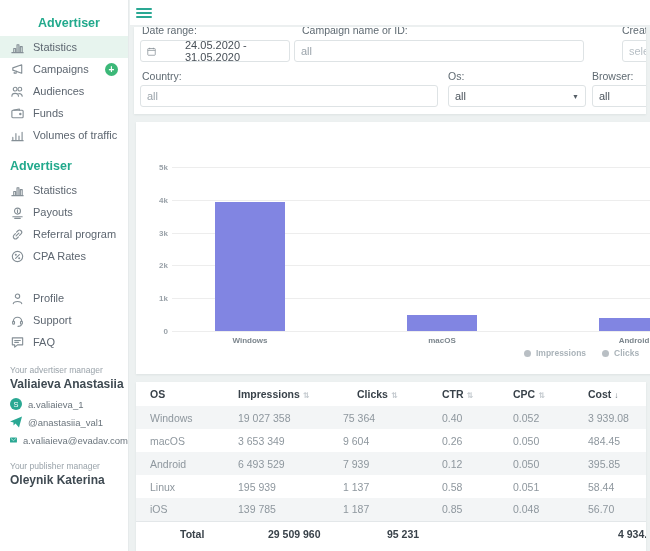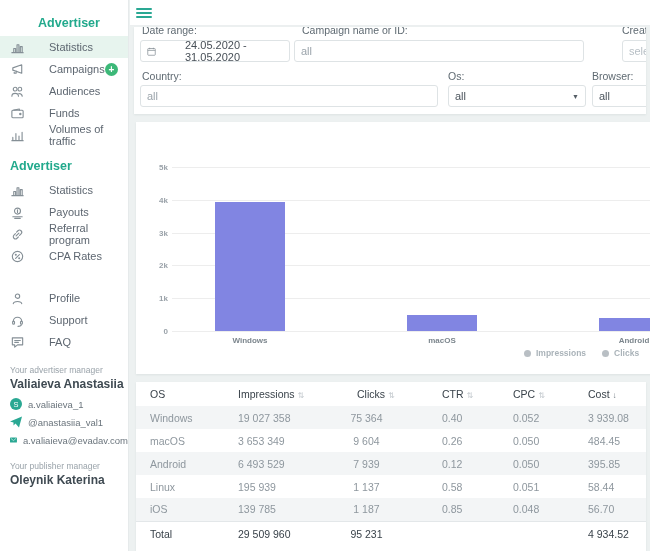--- a/index.html
+++ b/index.html
@@ -10,21 +10,21 @@
   .sidebar { position:absolute; left:0; top:0; width:129px; height:551px;
              background:#ffffff; border-right:1px solid #e6eaeb; z-index:30; }
   .logo { display:flex; align-items:flex-start; gap:5px; padding:11px 0 0 9px; cursor:pointer; }
   .logo-text-wrap { display:flex; flex-direction:column; }
   .logo-name { color:#2aa893; font-size:17px; letter-spacing:.5px; font-weight:500; line-height:18px; }
   .logo-tagline { color:#2aa893; font-size:4.6px; letter-spacing:.2px; margin-top:1px; }
   .side-heading { color:#21a98c; font-weight:bold; font-size:12.5px; padding:0 0 0 10px; }
   .h-adv { margin-top:16px;text-align:center; }
   .h-pub { margin-top:13px; }
   .side-list { margin-top:6px; }
-  .side-item { display:flex; align-items:center; gap:24px; height:22px; padding:0 8px 0 10px;
+  .side-item { display:flex; align-items:center; gap:8px; height:22px; padding:0 8px 0 10px;
                font-size:11px; color:#5d6670; cursor:pointer; position:relative; }
   .side-item.active { background:#e7f4ee; }
   .side-item svg { flex:0 0 auto; }
   .plus-badge { position:absolute; right:10px; width:13px; height:13px; border-radius:50%;
                 background:#3cb878; color:#fff; font-size:10px; line-height:13px;
                 text-align:center; font-weight:bold; }
   .side-gap { height:14px; }
   .mgr-label { font-size:8.5px; color:#9aa3aa; padding:0 0 0 10px; margin-top:12px; }
   .mgr-name { font-size:12px; font-weight:bold; color:#3f4a52; padding:2px 0 4px 10px; }
   .contact-row { display:flex; align-items:center; gap:6px; padding:3px 0 3px 10px;
@@ -63,27 +63,27 @@
   .xlabel { position:absolute; transform:translateX(-50%); font-size:8px; color:#7c868d; }
   .legend { position:absolute; left:388px; top:226px; display:flex; gap:16px; white-space:nowrap; }
   .legend-item { display:flex; align-items:center; gap:5px; font-size:8.5px; color:#aab3b9; cursor:pointer; }
   .legend-item .dot { width:7px; height:7px; border-radius:50%; background:#b9bfc4; }
 
   
   .table-card { left:6px; top:382px; width:510px; height:169px; }
   table { border-collapse:collapse; table-layout:fixed; width:510px; }
   col.c1{width:88px} col.c2{width:119px} col.c3{width:85px}
   col.c4{width:71px} col.c5{width:75px} col.c6{width:72px}
-  th { text-align:left; font-size:10.5px; color:#39424a; font-weight:normal;
+  th { text-align:left; font-size:10.5px; color:#39424a; font-weight:bold;
        height:24px; padding-left:14px; cursor:pointer; white-space:nowrap;margin-top:43px; }
   td { font-size:10.5px; color:#8e979e; height:23px; padding-left:14px; white-space:nowrap; }
-  td.num-r, th.num-r { text-align:center; padding-right:38px; padding-left:0; }
+  td.num-r, th.num-r { text-align:left; padding-right:38px; padding-left:0; }
   th.num-r { text-align:left; padding-left:14px; }
   tr.alt { background:#f3f5f6; }
-  tr.total td { color:#39424a; font-weight:normal; border-top:1px solid #e3e7e9; height:26px; }
+  tr.total td { color:#39424a; font-weight:bold; border-top:1px solid #e3e7e9; height:26px;padding-left:44px; }
   .sort { font-size:8px; color:#c2c8cd; margin-left:3px; }
   .sort.active { color:#6c767e; }
 
   .icn { stroke:#858f96; fill:none; stroke-width:1.2; stroke-linecap:round; stroke-linejoin:round; }
 </style>
 </head>
 <body>
 
 <div class="sidebar">
 

